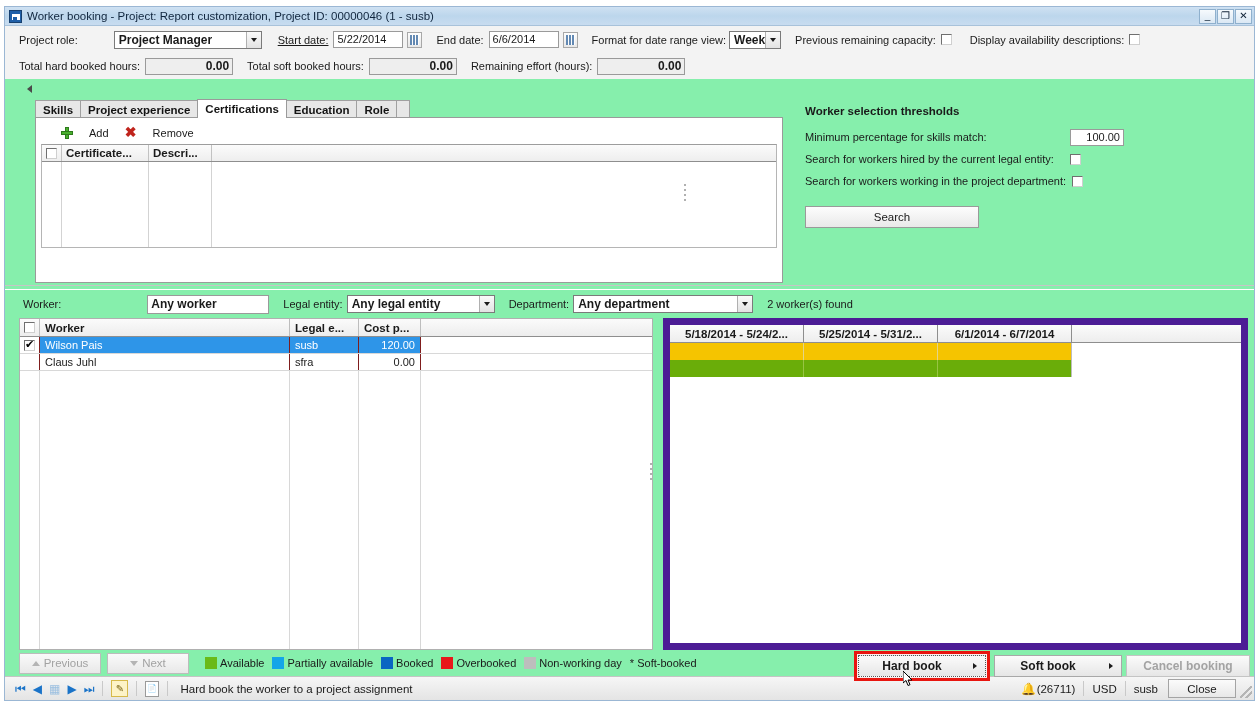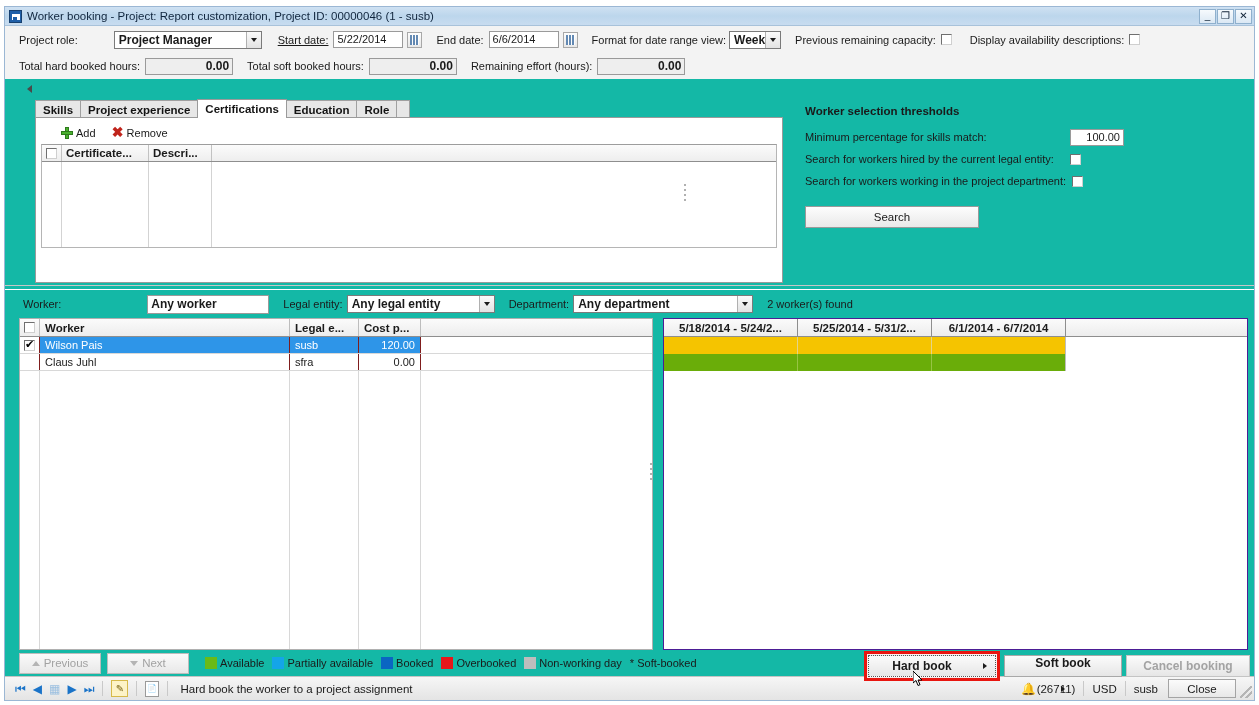--- a/index.html
+++ b/index.html
@@ -67,21 +67,21 @@
     border: 1px solid #8fb0cd;
     display: flex; align-items: center; justify-content: center;
     font-size: 10px; color: #102236;
     font-family: "Liberation Sans", sans-serif;
     line-height: 1;
   }
 
   
   #content {
     flex: 1;
-    background: #14b8a6;
+    background: #86efac;
     position: relative;
     display: flex; flex-direction: column;
   }
 
   
   #paramrow1 {
     height: 27px; display: flex; align-items: center;
     padding-left: 14px;
     background: #f3f3f3;
     flex: none;
@@ -209,21 +209,21 @@
     background: #ffffff;
     height: 166px;
     margin-top: -1px;
     position: relative;
     padding: 4px 5px 5px 5px;
   }
   #gridtoolbar {
     height: 22px; display: flex; align-items: center;
     gap: 16px; padding-left: 20px;
   }
-  .tbbtn { display: flex; align-items: flex-end; gap: 3px; font-size: 11px; }
+  .tbbtn { display: flex; align-items: flex-end; gap: 16px; font-size: 11px; }
   .ic-add {
     width: 12px; height: 12px; position: relative; flex: none;
   }
   .ic-add::before, .ic-add::after {
     content: ""; position: absolute; background: #49b02e;
     border: 1px solid #2e7a1c;
   }
   .ic-add::before { left: 4px; top: 0; width: 2px; height: 10px; }
   .ic-add::after { left: 0; top: 4px; width: 10px; height: 2px; }
   .ic-rem {
@@ -295,21 +295,21 @@
   }
   #leftgrid {
     width: 634px;
     border: 1px solid #b0b0b0;
     background: #ffffff;
     display: flex; flex-direction: column;
   }
   #rightgrid {
     flex: 1;
     margin-left: 10px;
-    border: 1px solid #4c1d95;
+    border: 7px solid #4c1d95;
     background: #ffffff;
     display: flex; flex-direction: column;
     overflow: hidden;
   }
   .wg-hdr {
     display: flex; height: 18px;
     background: linear-gradient(to bottom,#fbfbfb,#ededed);
     border-bottom: 1px solid #8e8e8e;
     flex: none;
   }
@@ -713,21 +713,21 @@
       <div id="bookbtns">
         <div id="hardbook-wrap">
           <div class="bookbtn" id="hardbook-btn" style="width:128px;">
             <span style="flex:1;text-align:center;">Hard book</span>
             <span class="tri-r"></span>
           </div>
           <svg id="cursor" viewBox="0 0 11 16">
             <polygon points="0,0 0,12 3,9.5 5,14.5 7,13.7 5,9 9,9" fill="#ffffff" stroke="#000000" stroke-width="1"></polygon>
           </svg>
         </div>
-        <div class="bookbtn" style="width:118px;margin-left:4px;flex-direction:column;">
+        <div class="bookbtn" style="width:128px;margin-left:4px;">
           <span style="flex:1;text-align:center;">Soft book</span>
           <span class="tri-r"></span>
         </div>
         <div class="bookbtn disabled" style="width:124px;margin-left:4px;justify-content:center;">
           <span>Cancel booking</span>
         </div>
       </div>
     </div>
 
     <div id="statusbar">

